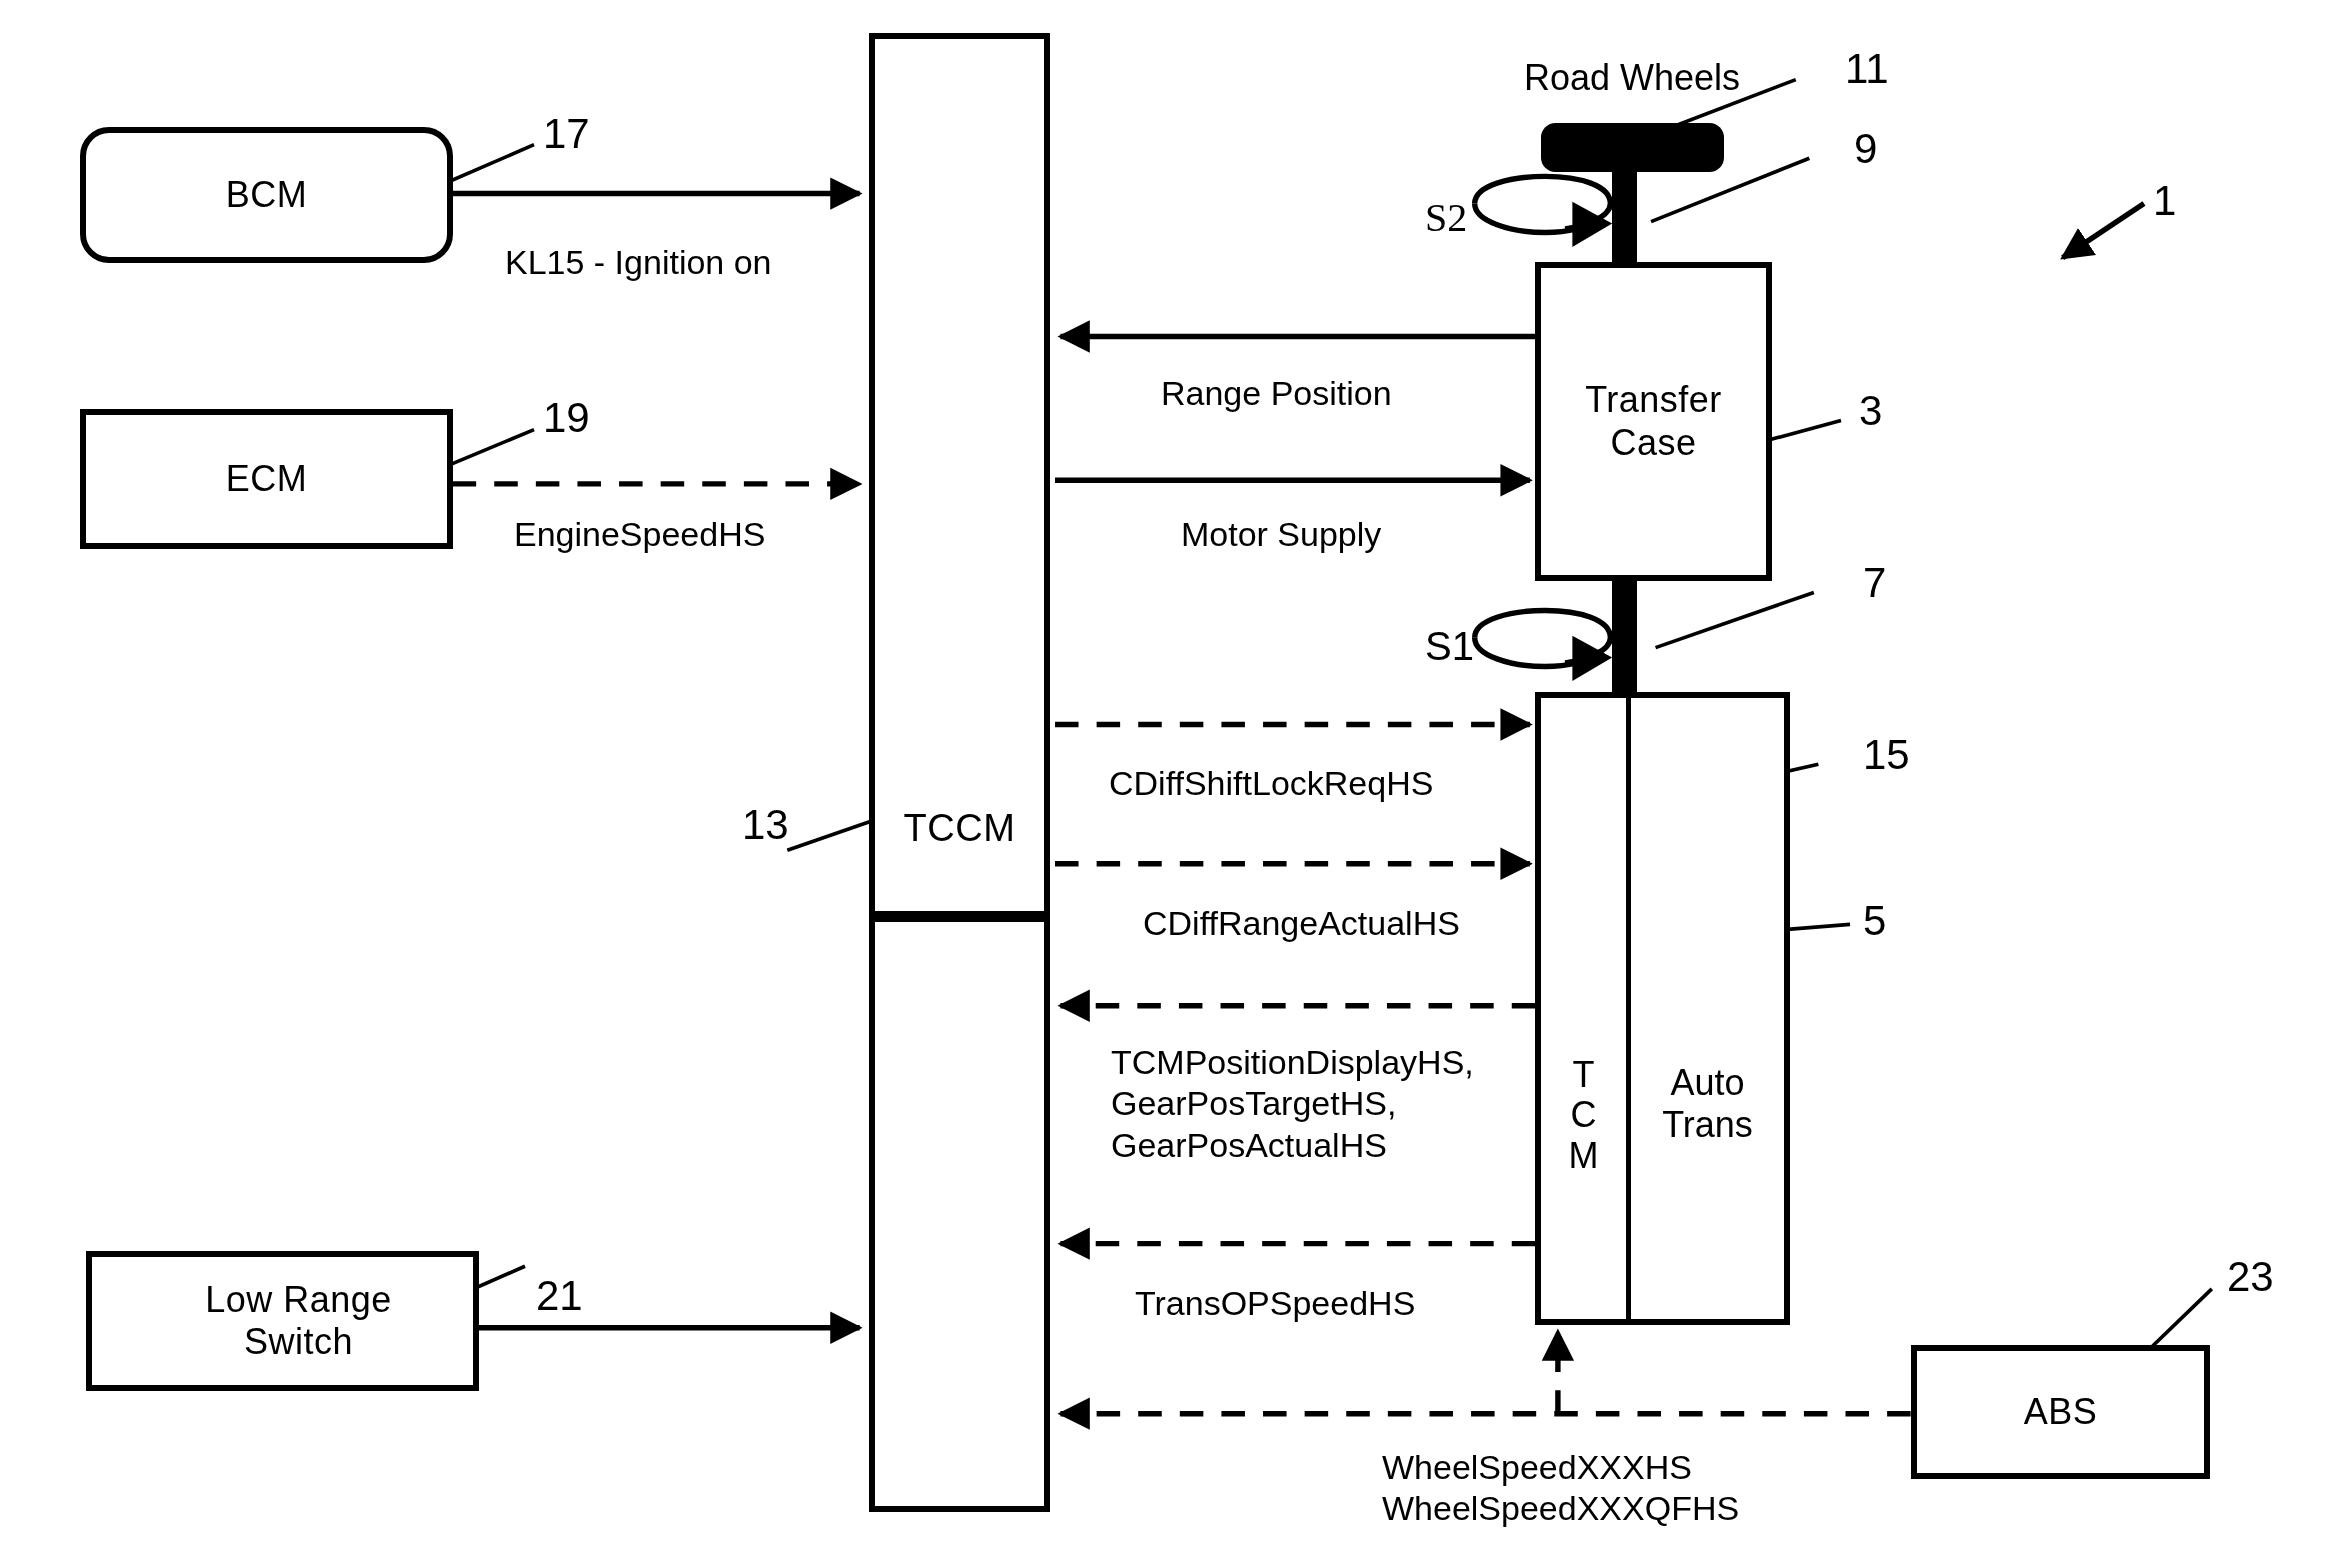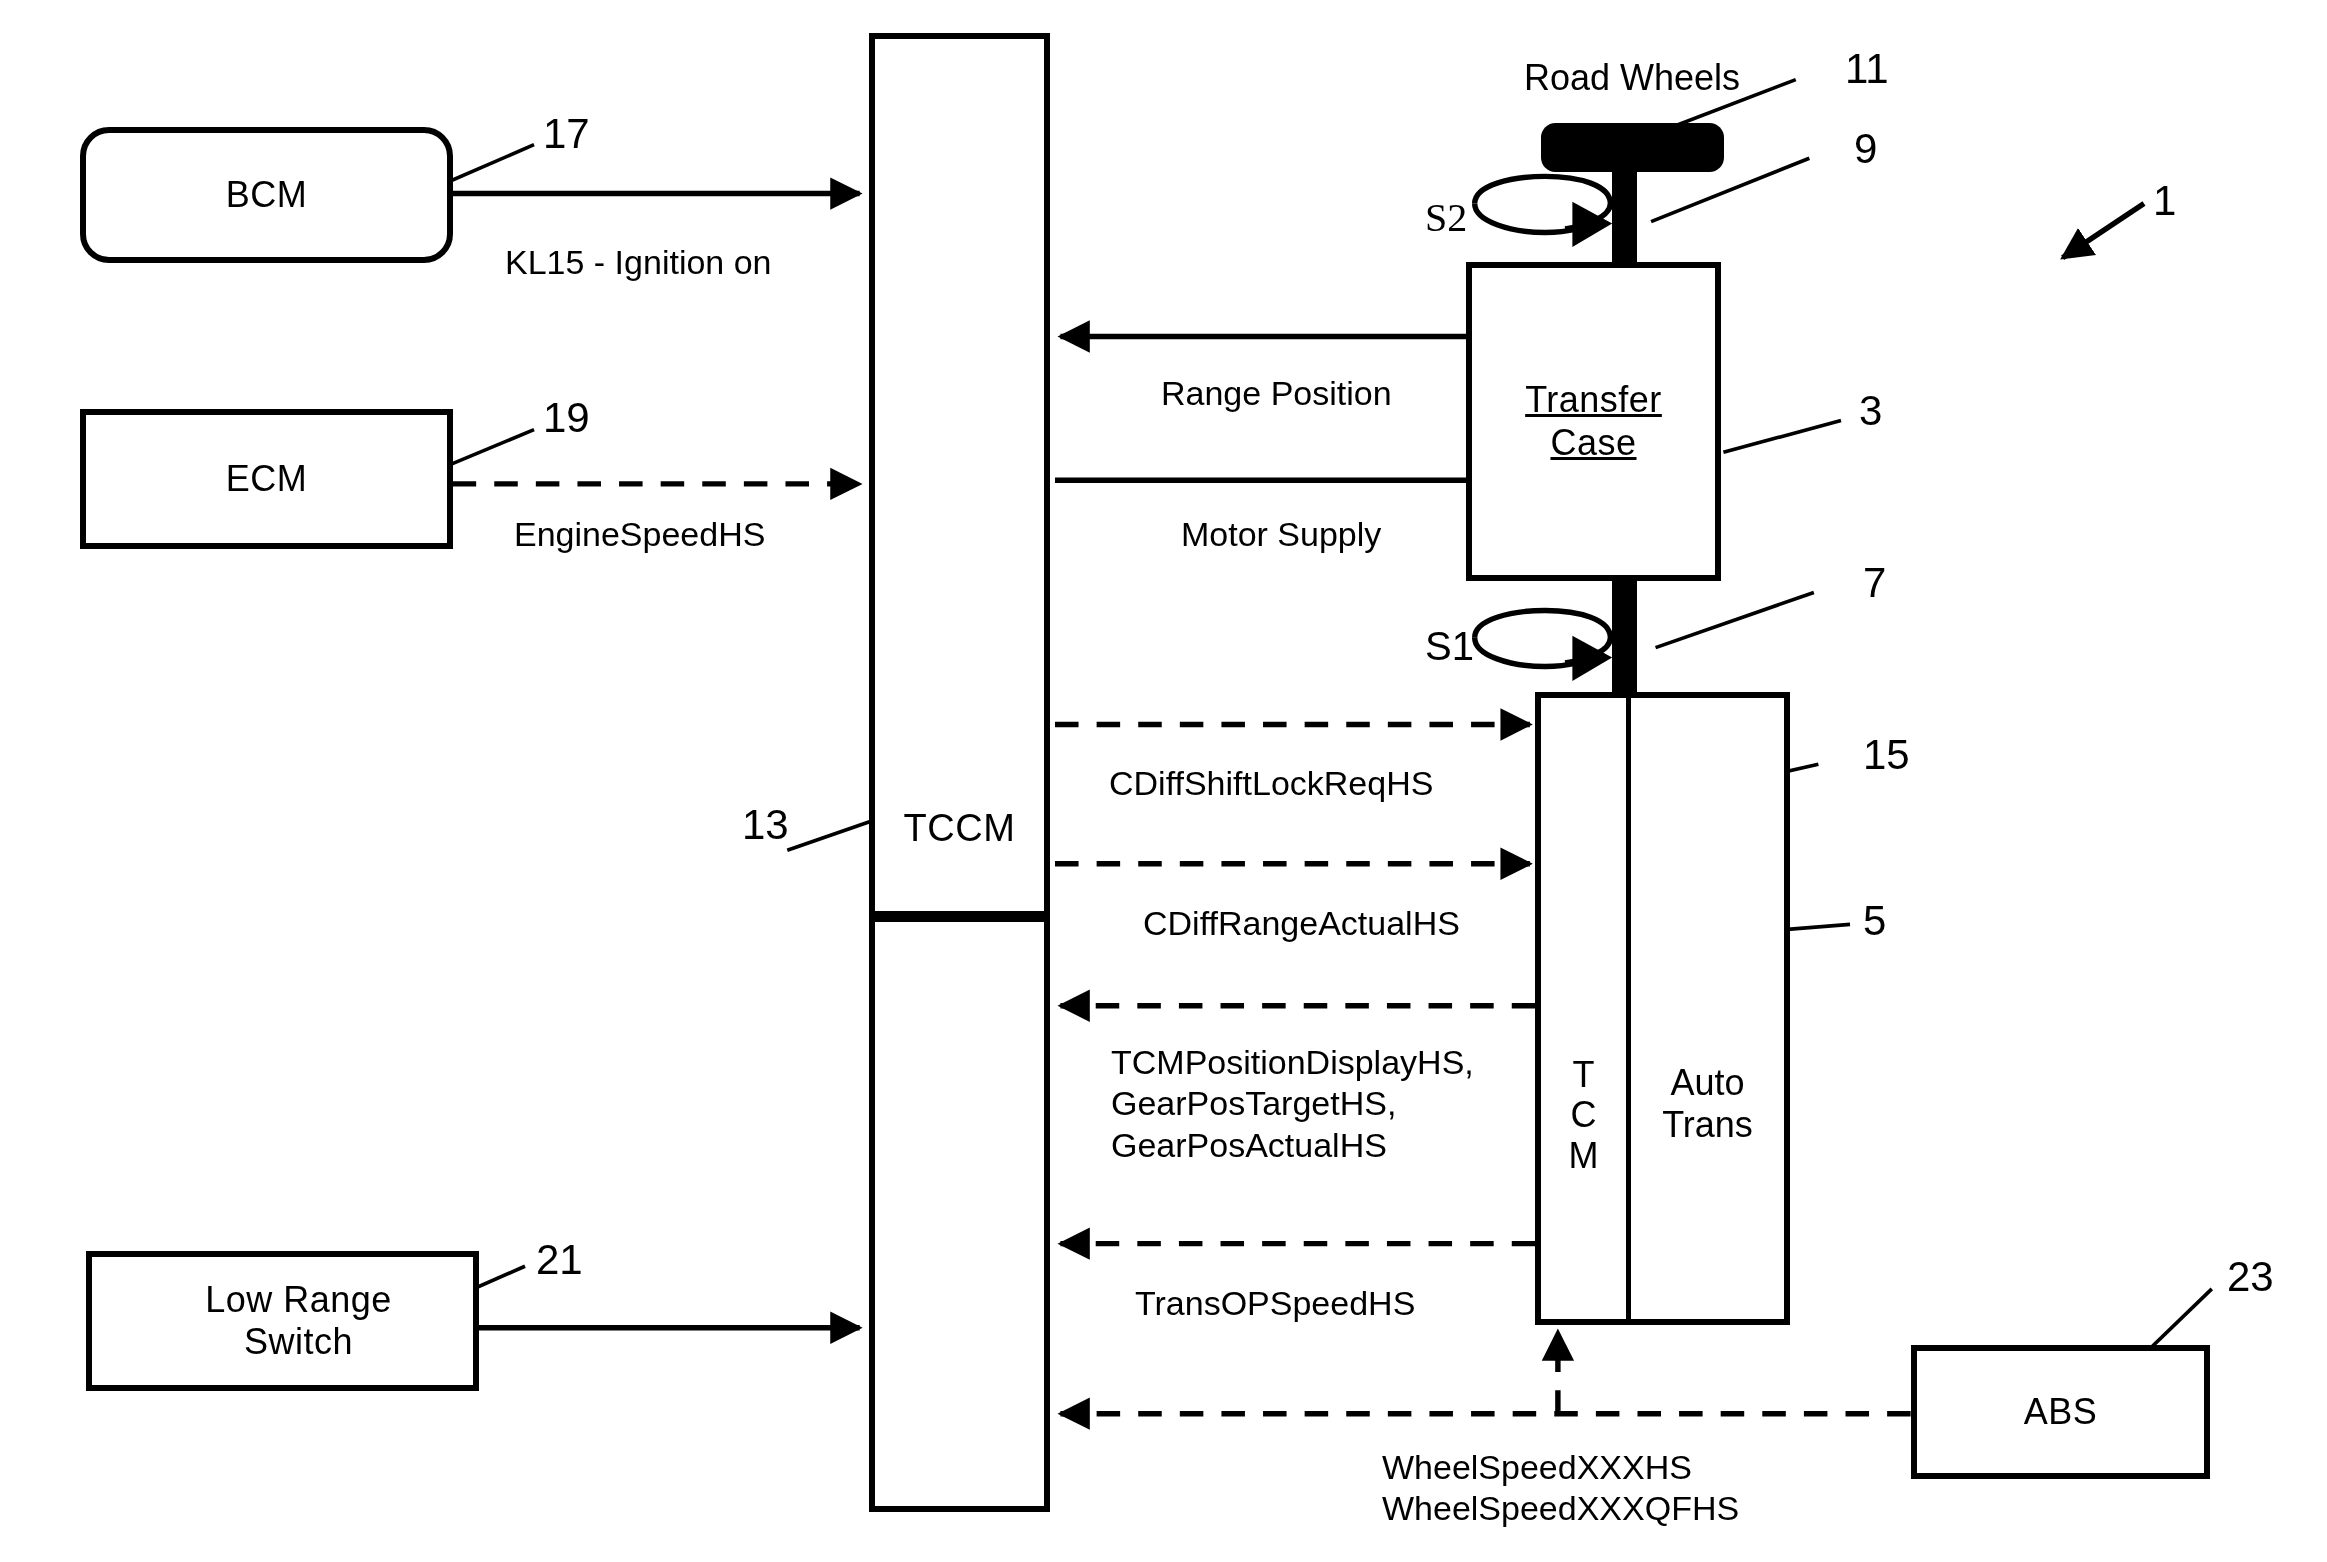--- a/index.html
+++ b/index.html
@@ -45,21 +45,21 @@
   
   #tccm-box-2 {
     left: 869px; top: 916px;
     width: 181px; height: 596px;
   }
   
   #bcm-box   { left: 80px;  top: 127px;  width: 373px; height: 136px; border-radius: 29px; }
   #ecm-box   { left: 80px;  top: 409px;  width: 373px; height: 140px; }
   #lrs-box   { left: 86px;  top: 1251px; width: 393px; height: 140px; padding-left: 32px; }
   
-  #tc-box    { left: 1466px; top: 262px; width: 255px; height: 192px; text-decoration: underline; }
+  #tc-box    { left: 1535px; top: 262px; width: 237px; height: 192px; }
   #abs-box   { left: 1911px; top: 1345px; width: 299px; height: 134px; }
   
   #tc-box { height: 319px; }
   #tc-box .box-label { font-size: 36px; }
   
   #trans-box {
     position: absolute;
     left: 1535px; top: 692px;
     width: 255px; height: 633px;
     border: 6.3px solid #000;
@@ -279,21 +279,21 @@
 
   <div class="sym" style="left:1425px; top:194px;font-family:Liberation Serif, serif;">S2</div>
   <div class="sym" style="left:1425px; top:624px;">S1</div>
 
   <div class="refnum" style="left:2153px; top:177px;">1</div>
 
   <div class="refnum" style="left:543px; top:110px;">17</div>
 
   <div class="refnum" style="left:543px; top:394px;">19</div>
 
-  <div class="refnum" style="left:536px; top:1236px;">21</div>
+  <div class="refnum" style="left:536px; top:1272px;">21</div>
 
   <div class="refnum" style="left:742px; top:801px;">13</div>
 
   <div class="refnum" style="left:1845px; top:45px;">11</div>
 
   <div class="refnum" style="left:1854px; top:125px;">9</div>
 
   <div class="refnum" style="left:1859px; top:387px;">3</div>
 
   <div class="refnum" style="left:1863px; top:559px;">7</div>

